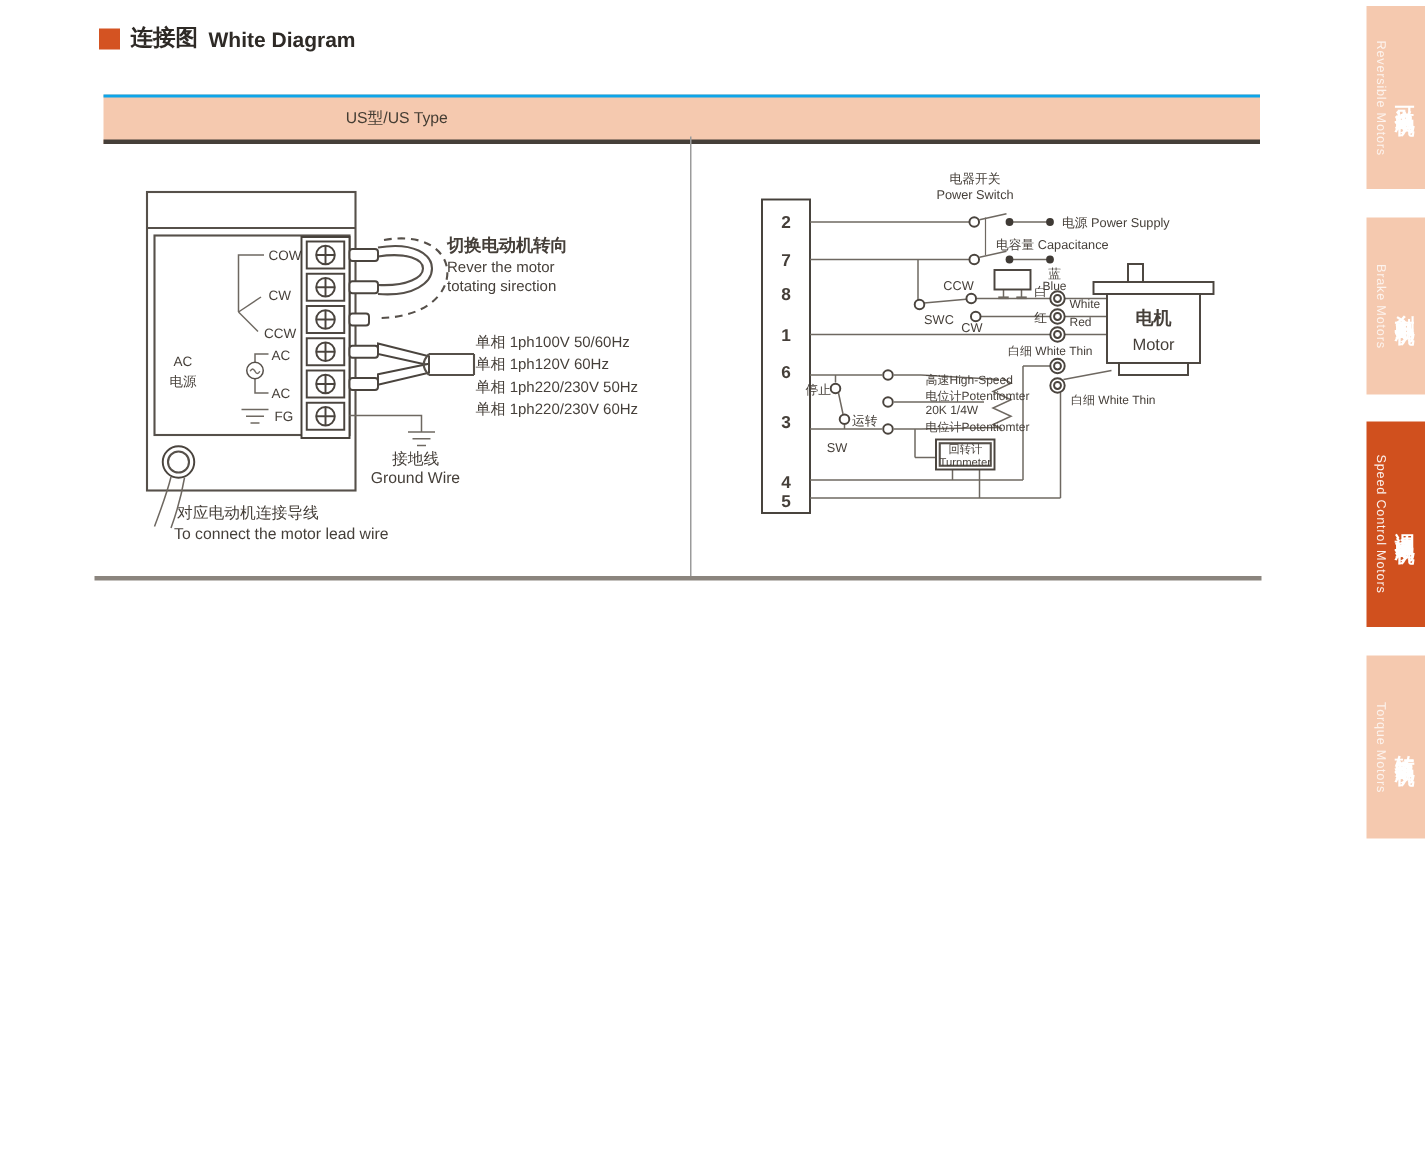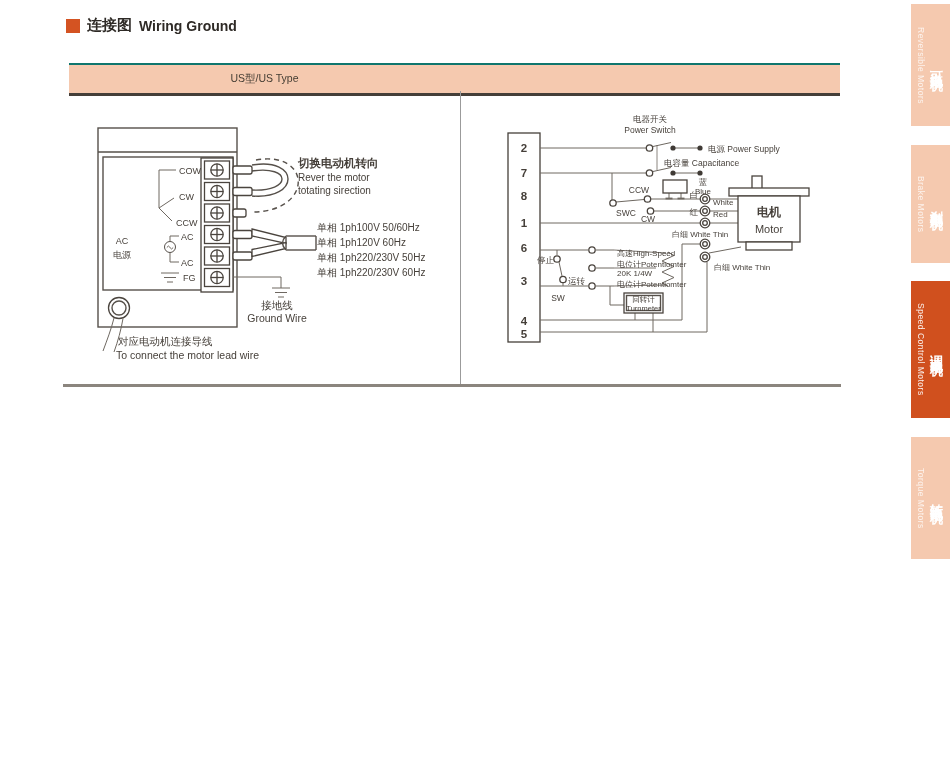--- a/index.html
+++ b/index.html
@@ -5,21 +5,21 @@
   html,body{margin:0;padding:0;background:#fff;}
   .page{position:relative;width:950px;height:604px;background:#ffffff;overflow:hidden;
         font-family:"Liberation Sans",sans-serif;color:#3a352f;}
   
   .title-row{position:absolute;left:66px;top:16px;display:flex;align-items:center;gap:7px;}
   .title-sq{width:14px;height:14px;background:#d45322;display:inline-block;}
   .title-zh{font-size:15px;font-weight:bold;color:#2e2a26;}
   .title-en{font-size:14px;font-weight:600;color:#2e2a26;}
   
   .header-band{position:absolute;left:69px;top:63px;width:771px;height:28px;background:#f5c9af;
-               border-top:2px solid #0f766e;border-bottom:3px solid #453f39;display:flex;box-sizing:content-box;}
+               border-top:2px solid #0ea5e9;border-bottom:3px solid #453f39;display:flex;box-sizing:content-box;}
   .hcell{display:flex;align-items:center;justify-content:center;font-size:10.5px;color:#443d33;}
   .hcell.left{width:391px;}
   .hcell.right{flex:1;border-left:1px solid #8f8a84;}
   .v-divider{position:absolute;left:460px;top:91px;width:1px;height:294px;background:#9b9b9b;}
   .bottom-rule{position:absolute;left:63px;top:384px;width:778px;height:3px;background:#8b857e;}
   .pagenum{position:absolute;left:437px;top:710px;width:80px;text-align:right;font-size:11px;color:#3a3a3a;}
   
   svg{position:absolute;overflow:visible;font-family:"Liberation Sans",sans-serif;}
   svg text{fill:#453f39;}
   .ln{stroke:#6e6861;stroke-width:1;fill:none;}
@@ -35,21 +35,21 @@
   .sidebar-tab.active .tab-en{color:rgba(255,255,255,0.92);}
 </style>
 </head>
 <body>
 
 <div class="page">
 
   <div class="title-row">
     <span class="title-sq"></span>
     <span class="title-zh">连接图</span>
-    <span class="title-en">Wiring Ground</span>
+    <span class="title-en">White Diagram</span>
   </div>
 
   <div class="header-band">
     <div class="hcell left">US型/US Type</div>
   </div>
   <div class="v-divider"></div>
   <div class="bottom-rule"></div>
 
   <svg style="left:88px;top:115px;width:340px;height:255px" viewBox="88 115 340 255">
 

